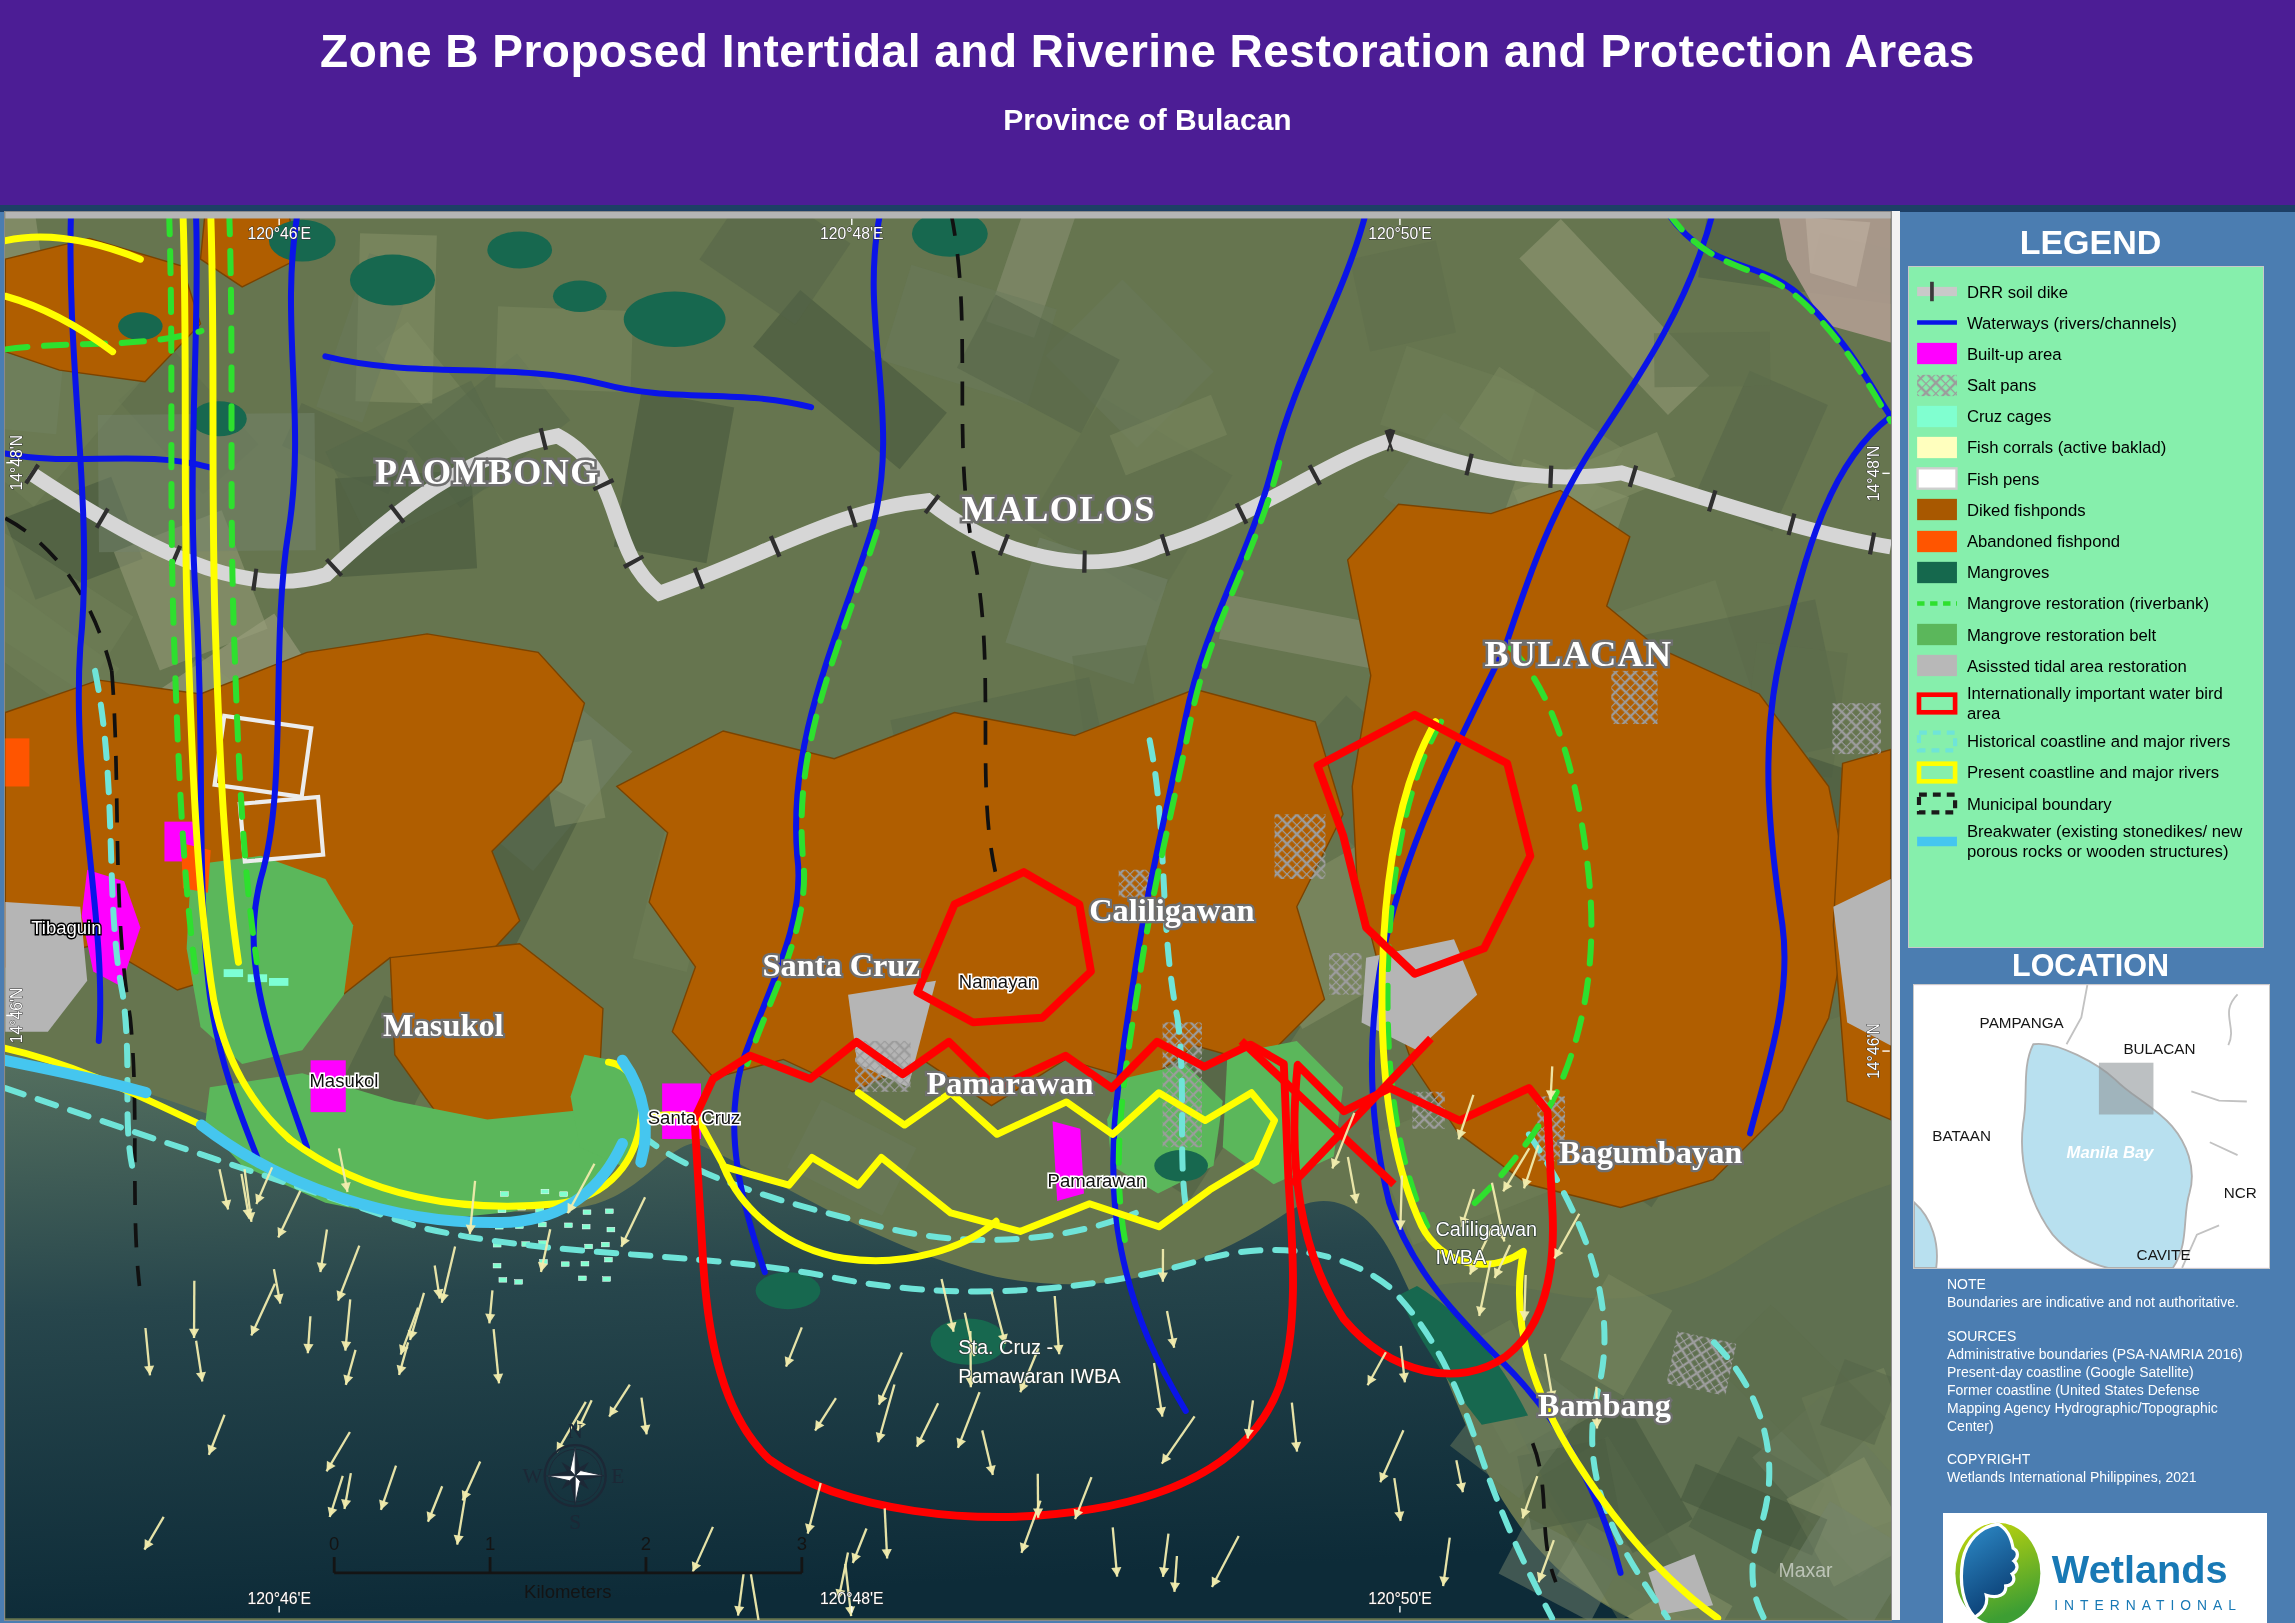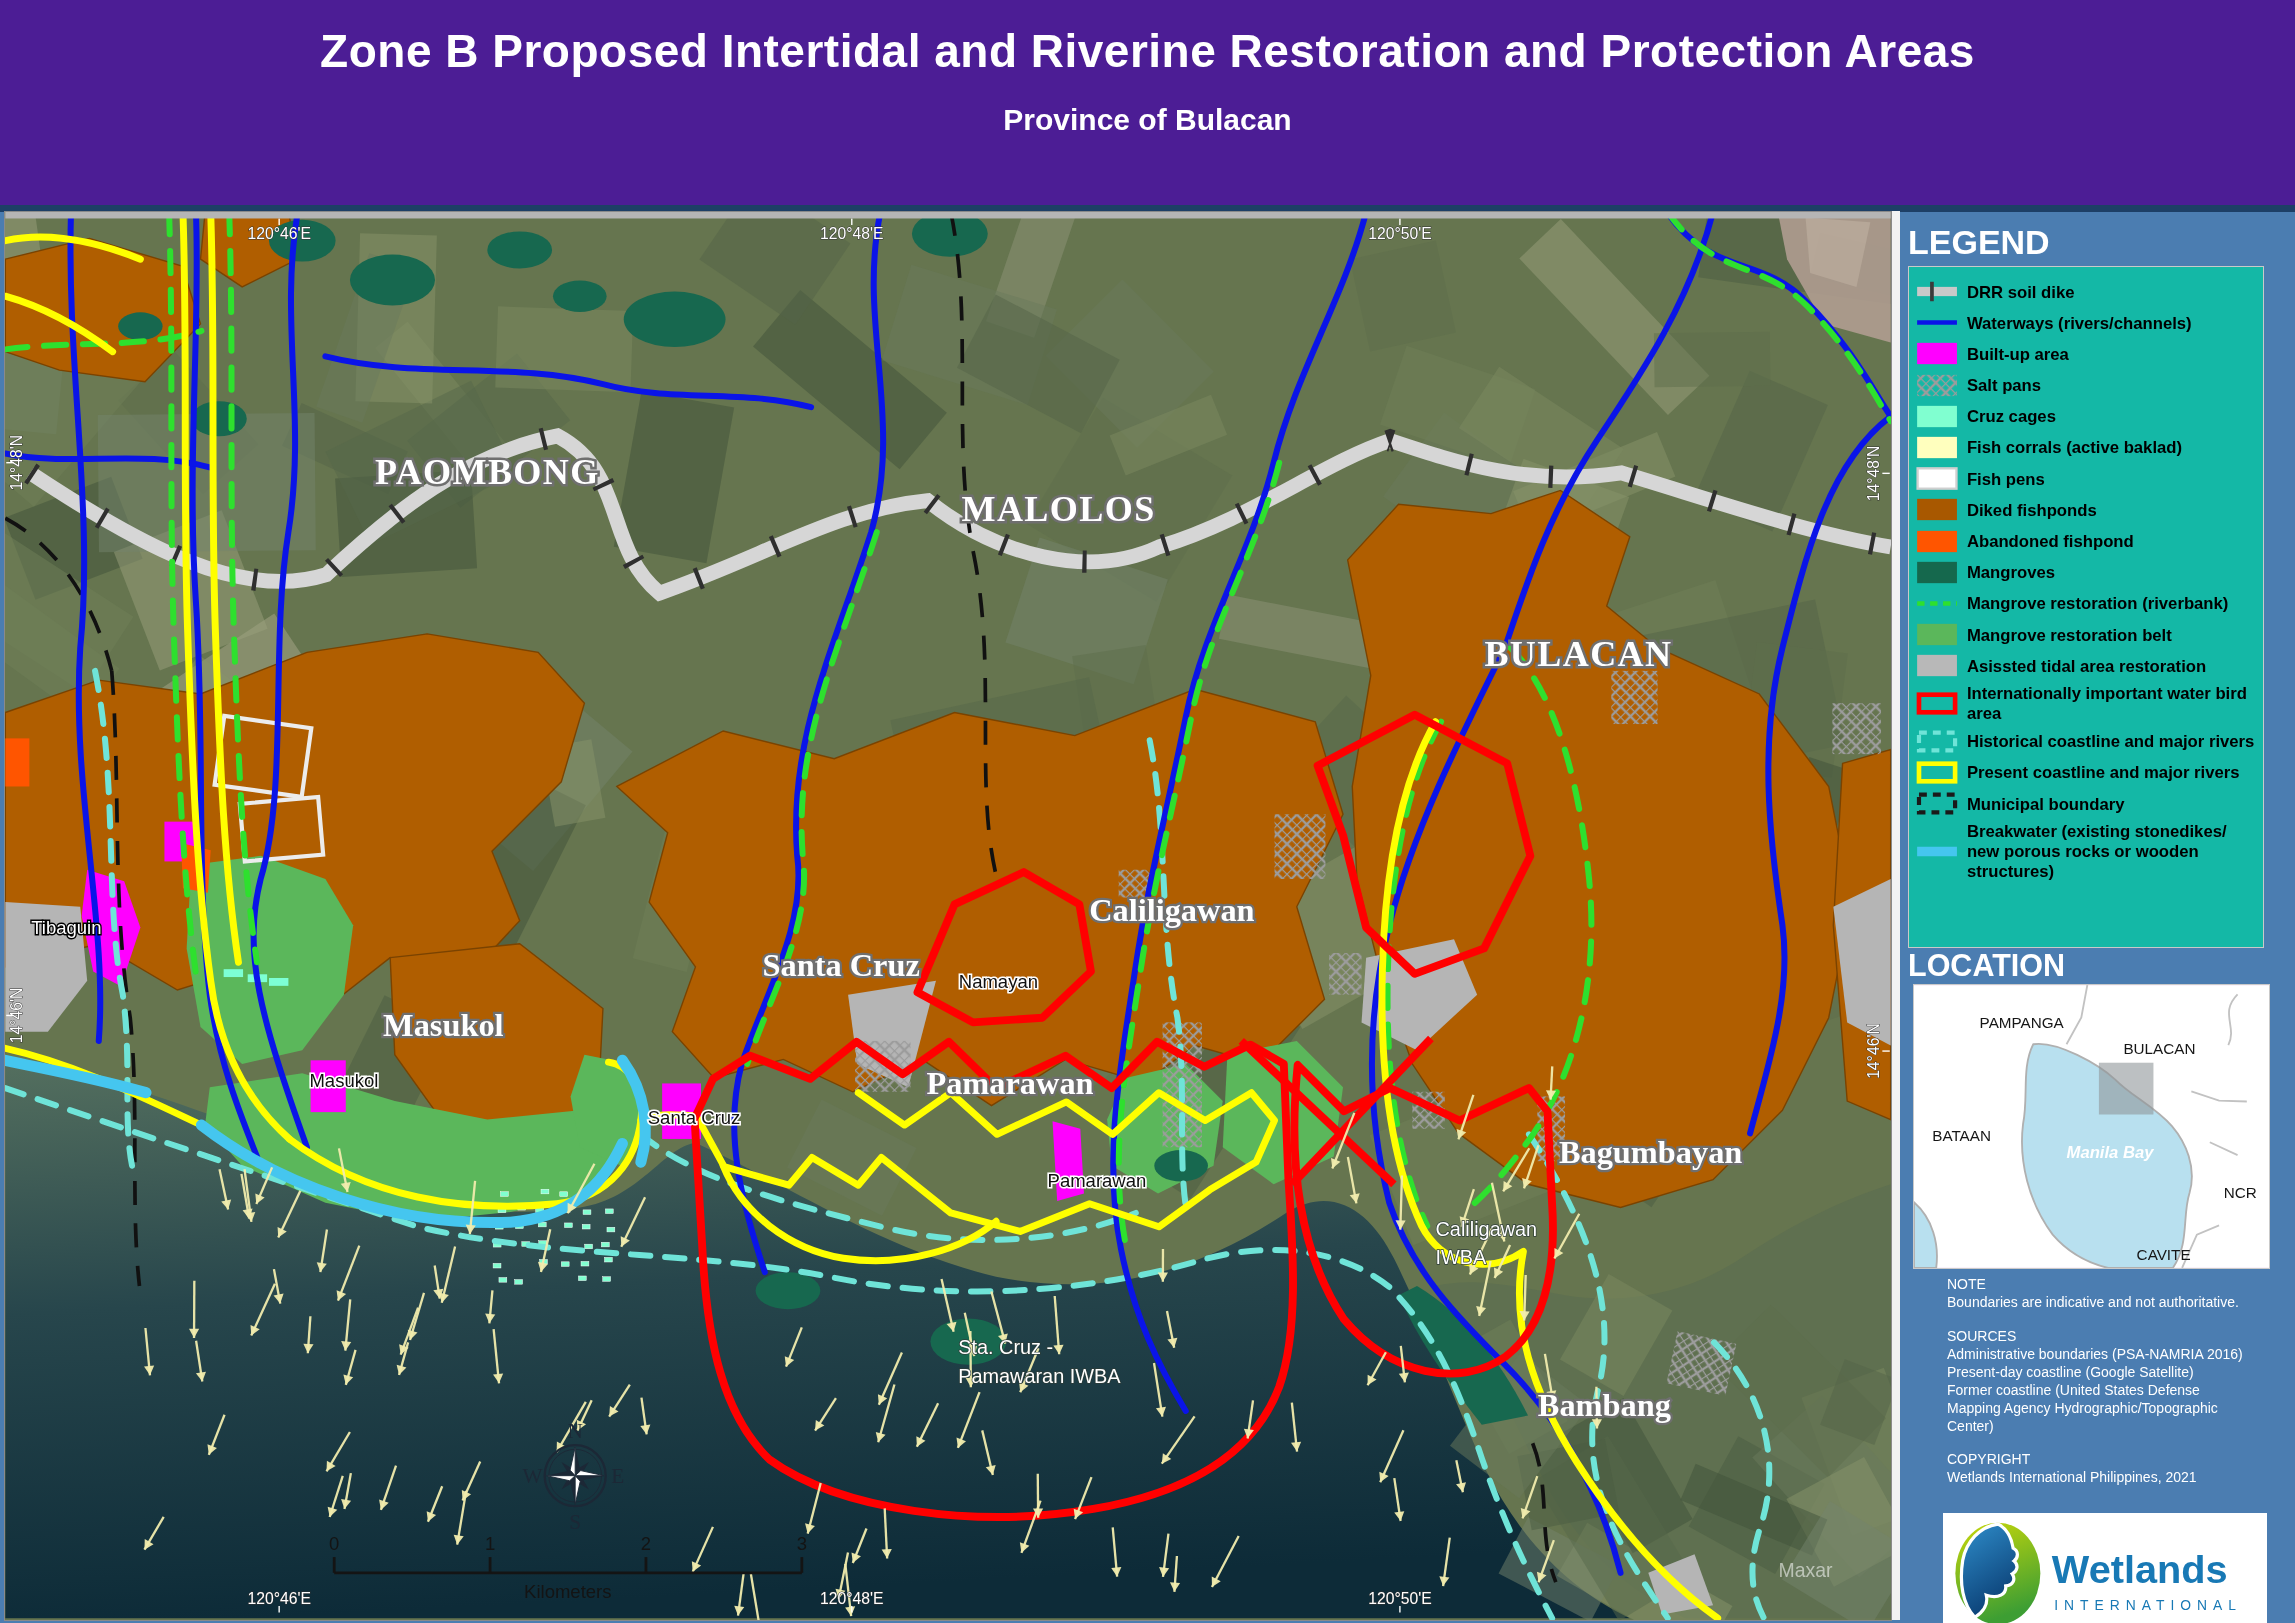--- a/index.html
+++ b/index.html
@@ -24,24 +24,24 @@
   .t-brgy{font-family:"Liberation Serif",serif;font-weight:700;font-size:70px;fill:#ffffff;
           stroke:#6f6f6f;stroke-width:10px;paint-order:stroke;}
   .t-vill{font-size:40px;fill:#101010;stroke:#ffffff;stroke-width:7px;paint-order:stroke;}
   .t-villw{font-size:40px;fill:#ffffff;stroke:#000000;stroke-width:6px;paint-order:stroke;}
   .t-iwba{font-size:43px;fill:#ffffff;stroke:#2e3d38;stroke-width:3px;paint-order:stroke;}
   .t-wm{font-size:42px;fill:rgba(255,255,255,0.55);}
   .t-grid{font-size:34px;fill:#ffffff;stroke:#333333;stroke-width:2px;paint-order:stroke;}
   .t-scale{font-size:40px;fill:#141414;}
   .t-compass{font-family:"Liberation Serif",serif;font-size:46px;fill:#1c2836;}
   
-  .side-heading{position:absolute;color:#fff;font-weight:700;text-align:left;}
+  .side-heading{position:absolute;color:#fff;font-weight:700;text-align:center;}
   #legend-heading{left:1908px;top:223px;width:365px;font-size:34px;}
-  #legend-box{position:absolute;left:1908px;top:266px;width:356px;height:682px;background:#14b8a6;
-              border:0.9px solid #c9c9c9;box-sizing:border-box;padding:12px 4.6px 4.6px 7.4px;font-weight:bold;}
+  #legend-box{position:absolute;left:1908px;top:266px;width:356px;height:682px;background:#86efac;
+              border:0.9px solid #c9c9c9;box-sizing:border-box;padding:12px 4.6px 4.6px 7.4px;}
   .lrow{display:flex;align-items:center;margin-bottom:4.2px;}
   .lsw{flex:0 0 44px;}
   .ltext{font-size:16.7px;color:#000;line-height:20px;padding-left:6.5px;}
   #location-heading{left:1908px;top:948px;width:365px;font-size:30.5px;}
   #location-box{position:absolute;left:1913px;top:984px;width:357px;height:285px;background:#a21caf;
                 border:0.9px solid #c9c9c9;box-sizing:border-box;}
   .ins-lbl{font-size:33px;fill:#161616;}
   .ins-bay{font-size:36px;font-weight:700;font-style:italic;fill:#ffffff;}
   #panel-notes{position:absolute;left:1947px;top:1275px;width:315px;color:#fff;font-size:14px;line-height:18px;}
   #panel-notes p{margin:0;}

